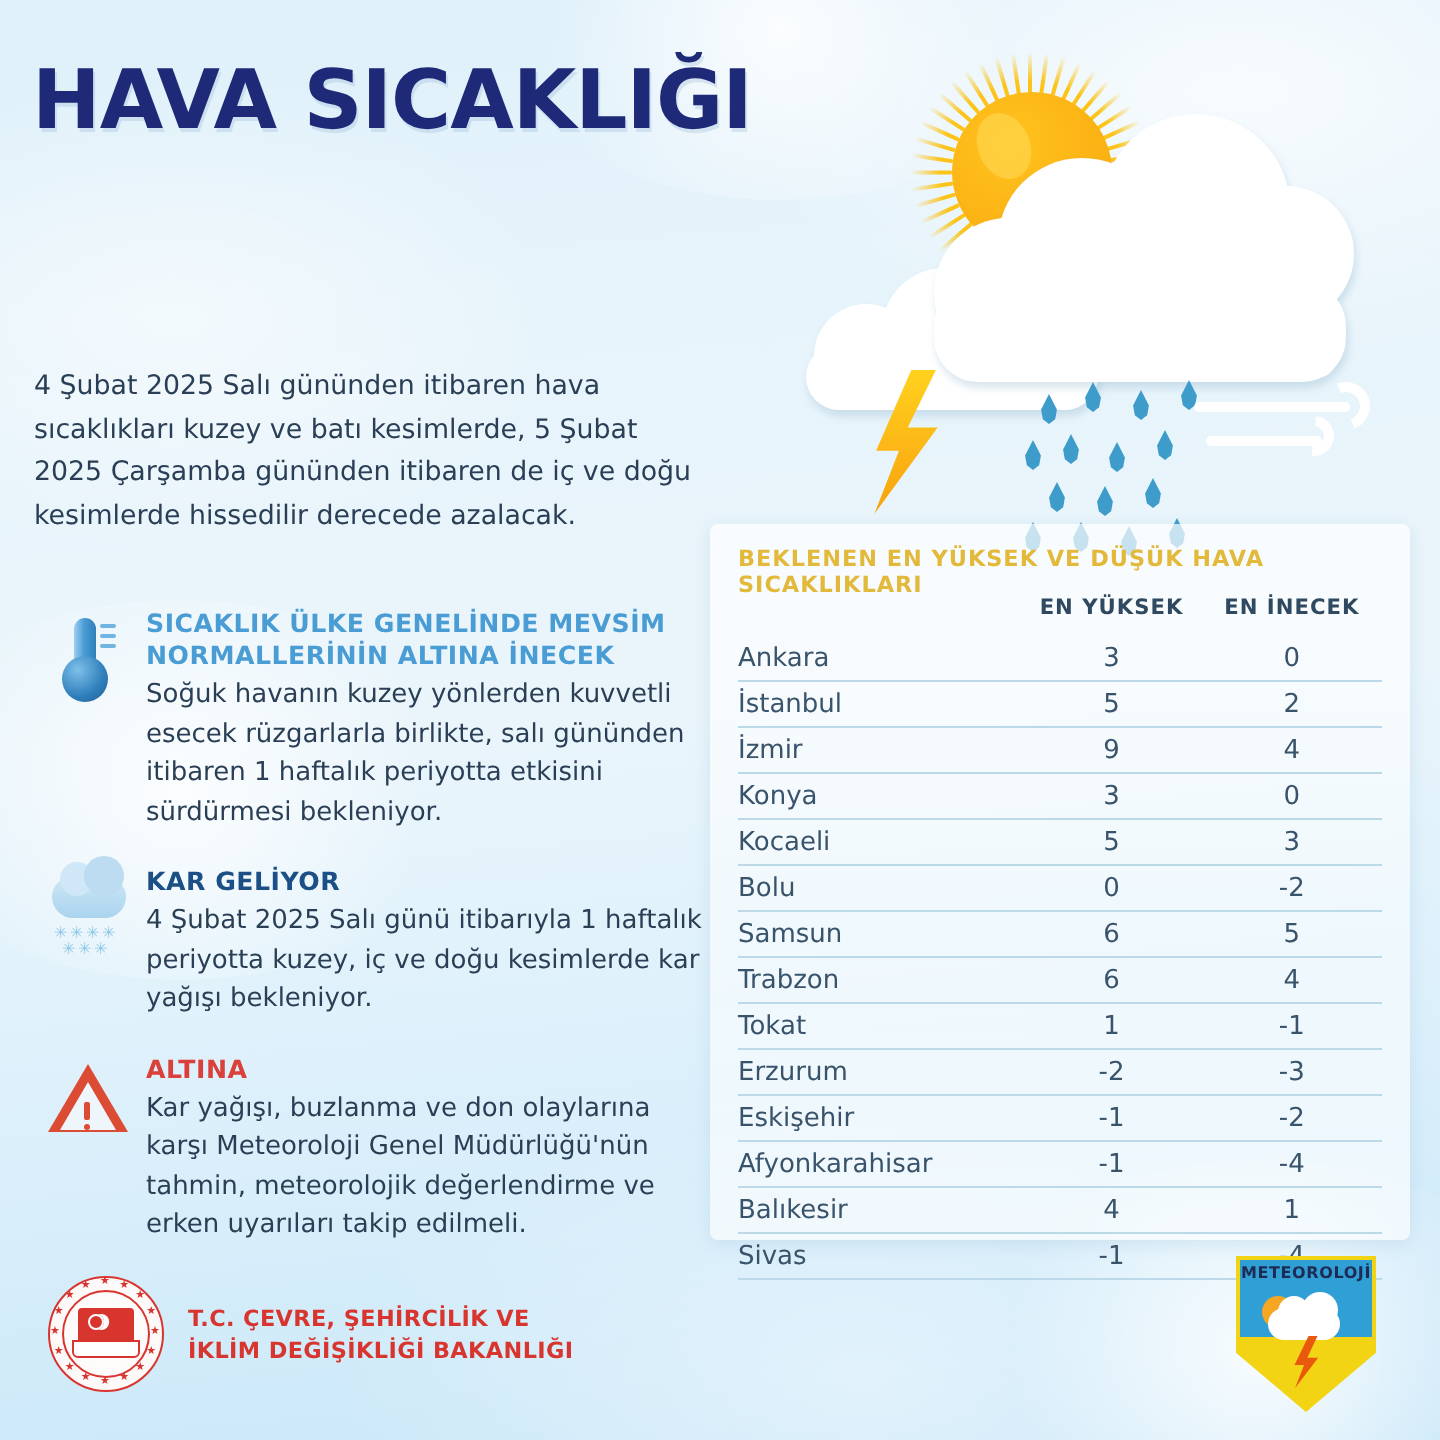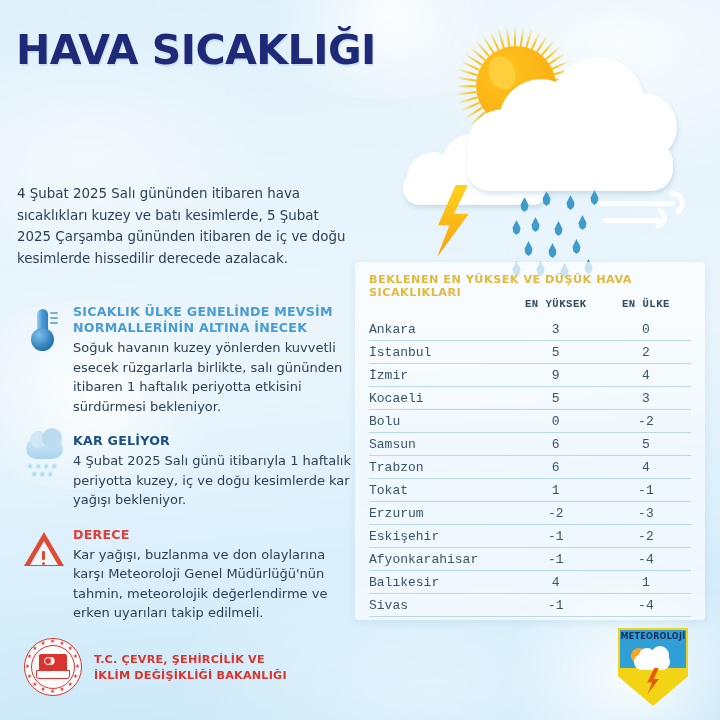--- a/index.html
+++ b/index.html
@@ -128,21 +128,21 @@
   #table-panel {
     position: absolute; left: 355px; top: 262px; width: 350px; height: 358px;
     background: linear-gradient(to bottom, rgba(255,255,255,0.72) 0%, rgba(255,255,255,0.50) 55%, rgba(255,255,255,0.62) 100%);
     border-radius: 4px;
     box-shadow: 0 2px 9px rgba(120,165,200,.20);
   }
   #table-title {
     position: absolute; left: 14px; top: 11px;
     font-size: 11.2px; font-weight: bold; letter-spacing: .5px; color: #e2b93b;
   }
-  #temp-table { position: absolute; left: 14px; top: 36px; width: 322px; border-collapse: collapse; font-family: Liberation Mono, monospace; }
+  #temp-table { position: absolute; left: 14px; top: 36px; width: 322px; border-collapse: collapse; }
   #temp-table th {
     font-size: 10.6px; font-weight: bold; letter-spacing: .5px; color: #2f4a60;
     padding-bottom: 8px; text-align: center;
   }
   #temp-table th.city-head { text-align: left; }
   #temp-table td {
     font-size: 13px; color: #39536b; padding: 3.5px 0;
     border-bottom: 1px solid #bcd9e9; text-align: center;
   }
   #temp-table td.city { text-align: left; }
@@ -328,56 +328,61 @@
       <p>4 Şubat 2025 Salı günü itibarıyla 1 haftalık periyotta kuzey, iç ve doğu kesimlerde kar yağışı bekleniyor.</p>
     </div>
 
     <div class="feature f-warn">
       <div class="ficon">
         <div class="warn-tri"></div>
         <div class="warn-tri-in"></div>
         <div class="warn-bang"></div>
         <div class="warn-dot"></div>
       </div>
-      <h3>DERECE</h3>
+      <h3>ALTINA</h3>
       <p>Kar yağışı, buzlanma ve don olaylarına karşı Meteoroloji Genel Müdürlüğü'nün tahmin, meteorolojik değerlendirme ve erken uyarıları takip edilmeli.</p>
     </div>
 
   </div>
 
   <div id="table-panel">
     <div id="table-title">BEKLENEN EN YÜKSEK VE DÜŞÜK HAVA SICAKLIKLARI</div>
     <table id="temp-table">
       <colgroup>
           <col class="c-city">
           <col class="c-hi">
           <col class="c-lo">
         </colgroup>
       <thead>
         <tr>
           <th class="city-head"></th>
           <th>EN YÜKSEK</th>
-          <th>EN ÜLKE</th>
+          <th>EN İNECEK</th>
         </tr>
       </thead>
       <tbody id="temp-table-body">
           <tr>
             <td class="city">Ankara</td>
             <td>3</td>
             <td>0</td>
           </tr>
           <tr>
             <td class="city">İstanbul</td>
             <td>5</td>
             <td>2</td>
           </tr>
           <tr>
             <td class="city">İzmir</td>
             <td>9</td>
             <td>4</td>
+          </tr>
+          <tr>
+            <td class="city">Konya</td>
+            <td>3</td>
+            <td>0</td>
           </tr>
           <tr>
             <td class="city">Kocaeli</td>
             <td>5</td>
             <td>3</td>
           </tr>
           <tr>
             <td class="city">Bolu</td>
             <td>0</td>
             <td>-2</td>

